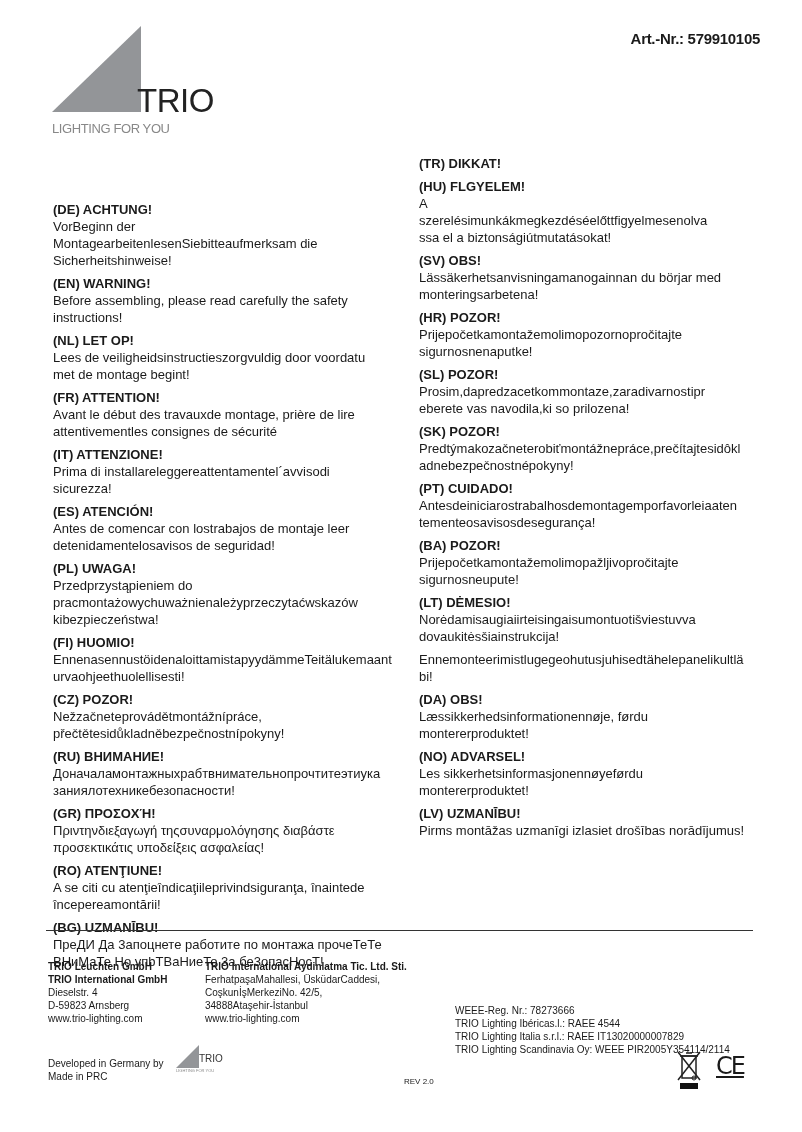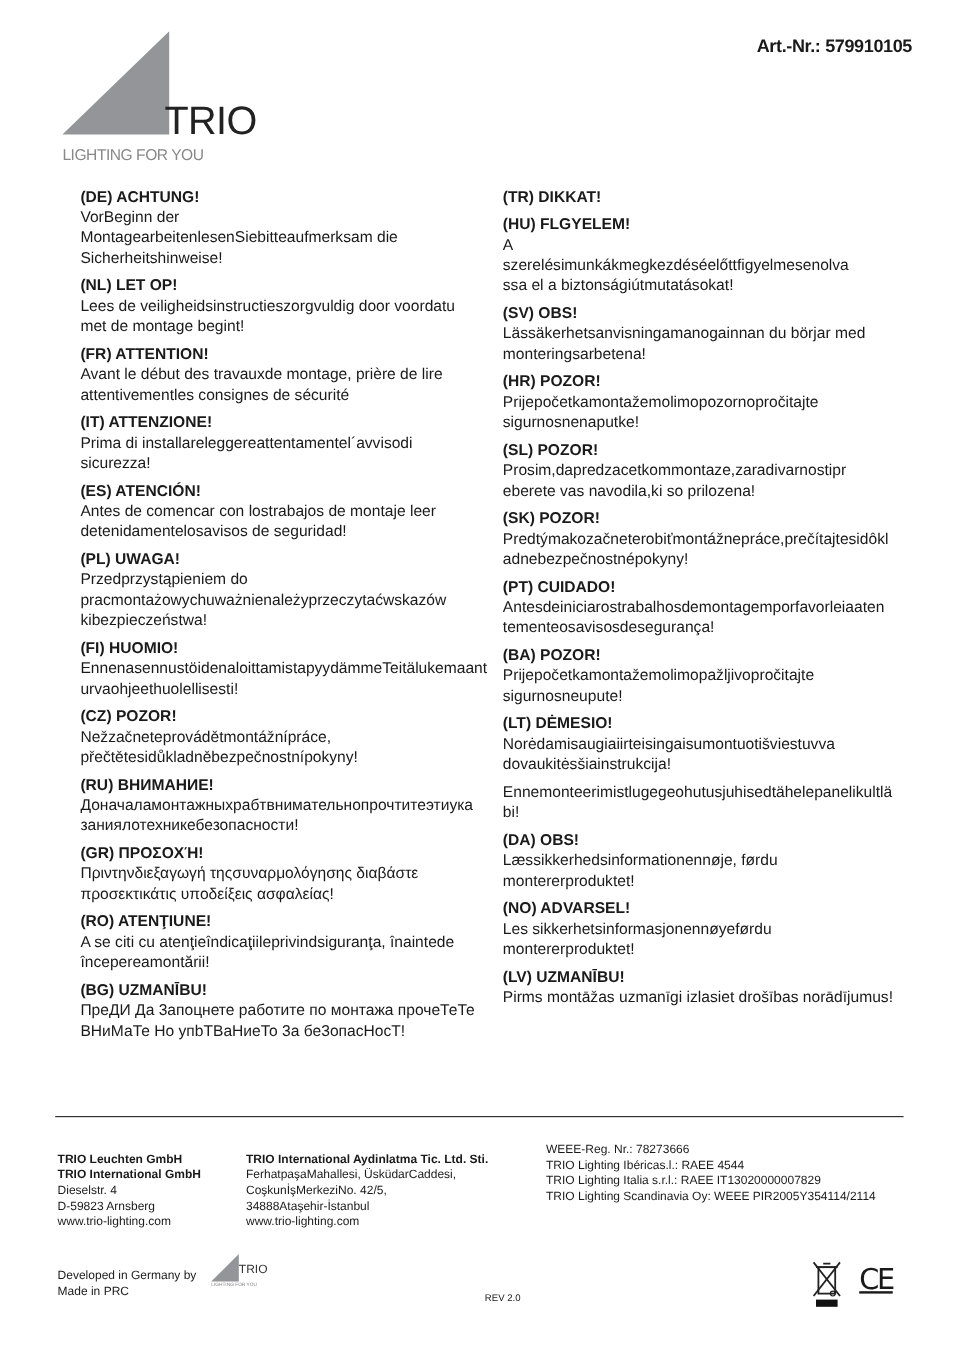--- a/index.html
+++ b/index.html
@@ -5,33 +5,33 @@
   html, body { margin: 0; padding: 0; background: #ffffff; }
   body { width: 802px; height: 1132px; position: relative; overflow: hidden;
          font-family: "Liberation Sans", sans-serif; color: #1a1a1a; }
   .artnr { position: absolute; top: 30px; right: 42px; font-size: 15px; font-weight: bold; letter-spacing: -0.3px; text-align: right; }
   .logo { position: absolute; left: 52px; top: 26px; width: 160px; height: 110px; }
   .logo svg { position: absolute; left: 0; top: 0; }
   .logo .trio { position: absolute; left: 85px; top: 58px; font-size: 33px; font-weight: normal; color: #222; letter-spacing: -0.5px; line-height: 1; }
   .logo .tag { position: absolute; left: 0; top: 96px; font-size: 13px; color: #888; letter-spacing: -0.4px; line-height: 1; white-space: nowrap; }
 
   .col { position: absolute; top: 155px; width: 370px; }
-  .col.left { left: 67px; }
+  .col.left { left: 53px; margin-top: 46px; }
   .col.right { left: 419px; width: 345px; }
   .sec { margin-bottom: 6px; }
   .sec h3 { margin: 0; font-size: 13px; font-weight: bold; line-height: 17px; }
   .sec p { margin: 0; font-size: 13px; line-height: 17px; white-space: pre-line; }
 
   .rule { position: absolute; left: 46px; top: 930px; width: 707px; height: 1px; background: #333; }
 
   .addr { position: absolute; top: 960px; font-size: 10px; line-height: 13px; }
   .addr b { font-weight: bold; }
   .addr.a1 { left: 48px; }
   .addr.a2 { left: 205px; }
-  .addr.a3 { left: 455px; top: 952px; }
+  .addr.a3 { left: 455px; top: 1004px; }
   .addr div { white-space: nowrap; }
 
   .dev { position: absolute; left: 48px; top: 1057px; font-size: 10px; line-height: 13px; }
   .minilogo { position: absolute; left: 176px; top: 1045px; width: 50px; height: 30px; }
   .minilogo .t { position: absolute; left: 23px; top: 8px; font-size: 10px; color: #333; }
   .minilogo .g { position: absolute; left: 0; top: 23px; font-size: 4px; color: #888; white-space: nowrap; }
   .rev { position: absolute; left: 384px; top: 1077px; font-size: 8px; padding-left: 20px; }
   .weee { position: absolute; left: 676px; top: 1050px; width: 26px; height: 40px; }
   .ce { position: absolute; left: 716px; top: 1052px; font-size: 24px; letter-spacing: -2px; font-family: "DejaVu Sans", sans-serif; text-decoration: underline; }
 </style>
@@ -49,20 +49,25 @@
 </div>
 
 <div class="col left">
   <div class="sec">
       <h3>(DE) ACHTUNG!</h3>
       <p>VorBeginn der
 MontagearbeitenlesenSiebitteaufmerksam die
 Sicherheitshinweise!</p>
     </div>
   <div class="sec">
+      <h3>(EN) WARNING!</h3>
+      <p>Before assembling, please read carefully the safety
+instructions!</p>
+    </div>
+  <div class="sec">
       <h3>(NL) LET OP!</h3>
       <p>Lees de veiligheidsinstructieszorgvuldig door voordatu
 met de montage begint!</p>
     </div>
   <div class="sec">
       <h3>(FR) ATTENTION!</h3>
       <p>Avant le début des travauxde montage, prière de lire
 attentivementles consignes de sécurité</p>
     </div>
   <div class="sec">

